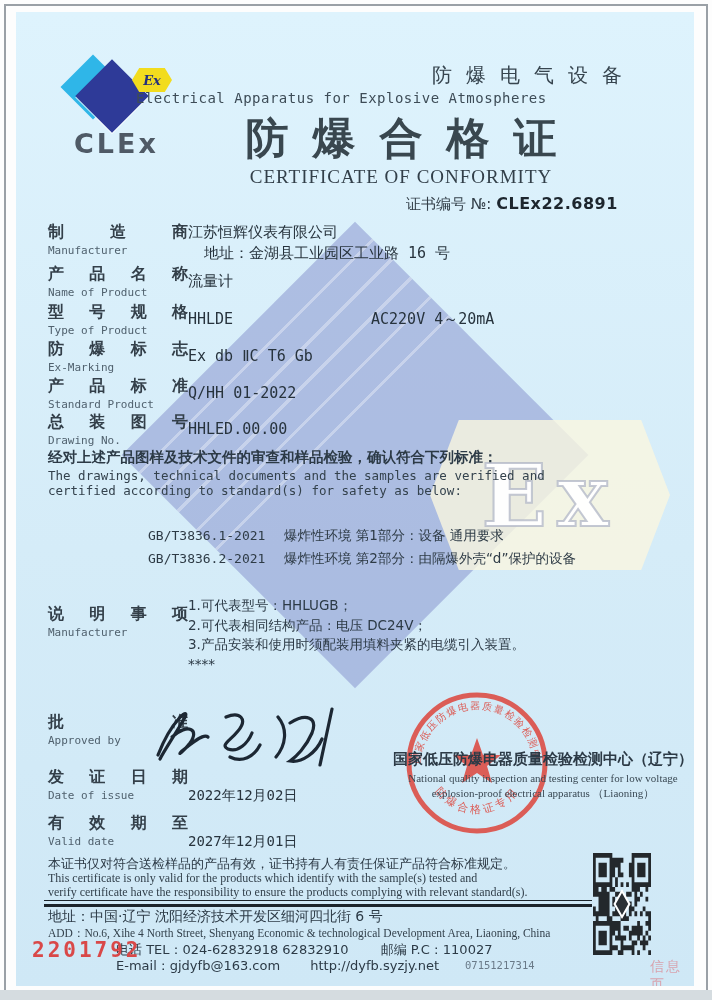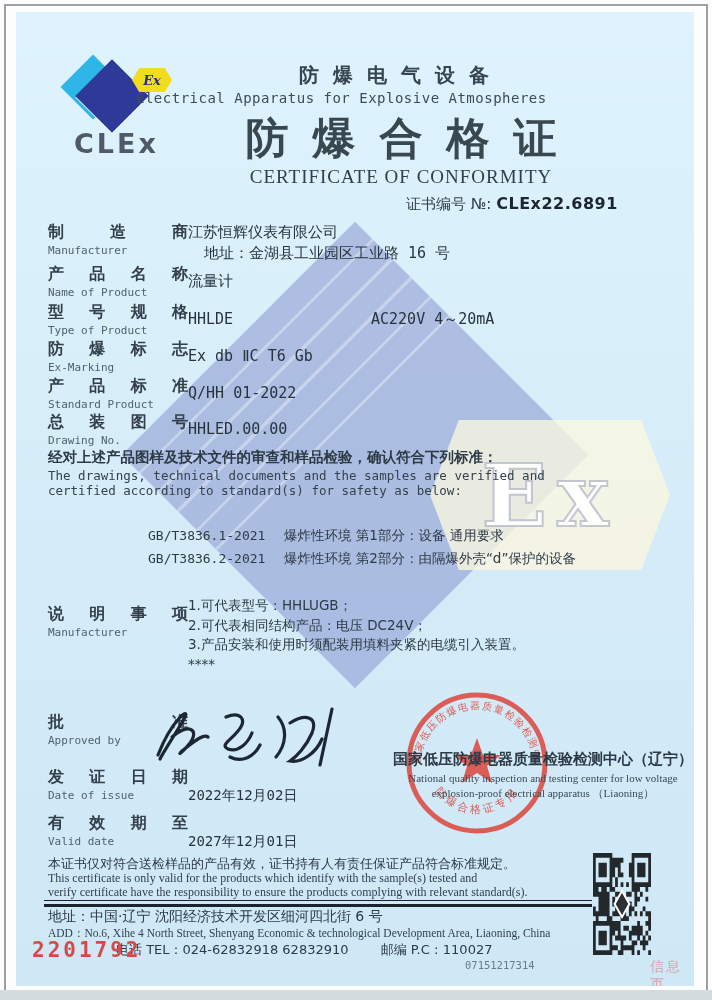--- a/index.html
+++ b/index.html
@@ -28,21 +28,21 @@
   .logo{left:42px;top:40px;width:140px;height:110px;}
   .logo .d1{position:absolute;left:12px;top:12px;width:46px;height:46px;transform:rotate(45deg);background:#2fb6e8;}
   .logo .d2{position:absolute;left:28px;top:18px;width:52px;height:52px;transform:rotate(45deg);background:#2e3a98;box-shadow:1px 1px 0 rgba(255,255,255,.7);}
   .logo .hex{position:absolute;left:74px;top:16px;width:40px;height:24px;
       clip-path:polygon(18% 0,82% 0,100% 50%,82% 100%,18% 100%,0 50%);
       background:#f2dc1e;display:flex;align-items:center;justify-content:center;}
   .logo .hex i{font-family:"DejaVu Serif",serif;font-style:italic;font-weight:bold;font-size:13px;color:#23307c;}
   .logo .txt{position:absolute;left:16px;top:76px;font-size:27px;font-weight:bold;color:#4f5a66;letter-spacing:3px;}
 
   
-  .h-top{left:150px;top:50px;width:470px;text-align:center;font-size:20px;font-weight:700;
+  .h-top{left:150px;top:50px;width:470px;text-align:right;font-size:20px;font-weight:400;
          color:#37454f;letter-spacing:14px;}
   .h-top-en{left:120px;top:78px;width:530px;text-align:left;font-size:14px;color:#3d4c57;
          font-family:"DejaVu Sans Mono",monospace;letter-spacing:.5px;}
   .h-title{left:100px;top:98px;width:570px;text-align:center;font-size:43px;font-weight:bold;
          color:#39474f;letter-spacing:24px;text-indent:24px;}
   .h-title-en{left:120px;top:154px;width:530px;text-align:center;font-size:19px;color:#323f49;
          font-family:"Liberation Serif",serif;letter-spacing:1px;}
   .h-certno{left:390px;top:182px;font-size:15px;color:#333f49;}
   .h-certno b{font-size:16px;color:#1d262e;letter-spacing:.5px;}
 
@@ -273,20 +273,24 @@
     <div class="abs disc-en z" style="top:859px;">This certificate is only valid for the products which identify with the sample(s) tested and</div>
     <div class="abs disc-en z" style="top:873px;">verify certificate have the responsibility to ensure the products complying with relevant standard(s).</div>
     <div class="abs rule z"></div>
 
     <div class="abs addr-zh z">地址：中国·辽宁 沈阳经济技术开发区细河四北街 6 号</div>
     <div class="abs addr-en z">ADD：No.6, Xihe 4 North Street, Shenyang Economic &amp; technological Development Area, Liaoning, China</div>
     <div class="abs tel-row z">
       <span>电话 TEL：024-62832918 62832910</span>
       <span>邮编 P.C：110027</span>
     </div>
+    <div class="abs mail-row z">
+      <span>E-mail：gjdyfb@163.com</span>
+      <span>http://dyfb.syzjy.net</span>
+    </div>
     <div class="abs serial z">2201792</div>
     <div class="abs code-sm z">07151217314</div>
     <div class="abs qr z"><svg viewBox="0 0 21 21" preserveAspectRatio="none">
           <path d="M0,0h1v1h-1zM1,0h1v1h-1zM2,0h1v1h-1zM3,0h1v1h-1zM4,0h1v1h-1zM5,0h1v1h-1zM6,0h1v1h-1zM14,0h1v1h-1zM15,0h1v1h-1zM16,0h1v1h-1zM17,0h1v1h-1zM18,0h1v1h-1zM19,0h1v1h-1zM20,0h1v1h-1zM0,1h1v1h-1zM6,1h1v1h-1zM7,1h1v1h-1zM8,1h1v1h-1zM9,1h1v1h-1zM10,1h1v1h-1zM14,1h1v1h-1zM20,1h1v1h-1zM0,2h1v1h-1zM2,2h1v1h-1zM3,2h1v1h-1zM4,2h1v1h-1zM6,2h1v1h-1zM7,2h1v1h-1zM8,2h1v1h-1zM9,2h1v1h-1zM13,2h1v1h-1zM14,2h1v1h-1zM16,2h1v1h-1zM17,2h1v1h-1zM18,2h1v1h-1zM20,2h1v1h-1zM0,3h1v1h-1zM2,3h1v1h-1zM3,3h1v1h-1zM4,3h1v1h-1zM6,3h1v1h-1zM7,3h1v1h-1zM9,3h1v1h-1zM13,3h1v1h-1zM14,3h1v1h-1zM16,3h1v1h-1zM17,3h1v1h-1zM18,3h1v1h-1zM20,3h1v1h-1zM0,4h1v1h-1zM2,4h1v1h-1zM3,4h1v1h-1zM4,4h1v1h-1zM6,4h1v1h-1zM7,4h1v1h-1zM9,4h1v1h-1zM10,4h1v1h-1zM13,4h1v1h-1zM14,4h1v1h-1zM16,4h1v1h-1zM17,4h1v1h-1zM18,4h1v1h-1zM20,4h1v1h-1zM0,5h1v1h-1zM6,5h1v1h-1zM8,5h1v1h-1zM14,5h1v1h-1zM20,5h1v1h-1zM0,6h1v1h-1zM1,6h1v1h-1zM2,6h1v1h-1zM3,6h1v1h-1zM4,6h1v1h-1zM5,6h1v1h-1zM6,6h1v1h-1zM8,6h1v1h-1zM10,6h1v1h-1zM12,6h1v1h-1zM14,6h1v1h-1zM15,6h1v1h-1zM16,6h1v1h-1zM17,6h1v1h-1zM18,6h1v1h-1zM19,6h1v1h-1zM20,6h1v1h-1zM0,7h1v1h-1zM1,7h1v1h-1zM3,7h1v1h-1zM4,7h1v1h-1zM6,7h1v1h-1zM7,7h1v1h-1zM14,7h1v1h-1zM15,7h1v1h-1zM16,7h1v1h-1zM19,7h1v1h-1zM0,8h1v1h-1zM1,8h1v1h-1zM2,8h1v1h-1zM3,8h1v1h-1zM4,8h1v1h-1zM5,8h1v1h-1zM8,8h1v1h-1zM9,8h1v1h-1zM10,8h1v1h-1zM12,8h1v1h-1zM13,8h1v1h-1zM15,8h1v1h-1zM17,8h1v1h-1zM2,9h1v1h-1zM3,9h1v1h-1zM4,9h1v1h-1zM5,9h1v1h-1zM7,9h1v1h-1zM11,9h1v1h-1zM15,9h1v1h-1zM16,9h1v1h-1zM19,9h1v1h-1zM2,10h1v1h-1zM3,10h1v1h-1zM4,10h1v1h-1zM5,10h1v1h-1zM7,10h1v1h-1zM10,10h1v1h-1zM11,10h1v1h-1zM13,10h1v1h-1zM15,10h1v1h-1zM0,11h1v1h-1zM2,11h1v1h-1zM3,11h1v1h-1zM4,11h1v1h-1zM5,11h1v1h-1zM8,11h1v1h-1zM10,11h1v1h-1zM13,11h1v1h-1zM14,11h1v1h-1zM18,11h1v1h-1zM0,12h1v1h-1zM1,12h1v1h-1zM2,12h1v1h-1zM3,12h1v1h-1zM4,12h1v1h-1zM5,12h1v1h-1zM7,12h1v1h-1zM8,12h1v1h-1zM9,12h1v1h-1zM10,12h1v1h-1zM11,12h1v1h-1zM13,12h1v1h-1zM15,12h1v1h-1zM17,12h1v1h-1zM19,12h1v1h-1zM20,12h1v1h-1zM1,13h1v1h-1zM5,13h1v1h-1zM6,13h1v1h-1zM10,13h1v1h-1zM11,13h1v1h-1zM12,13h1v1h-1zM20,13h1v1h-1zM0,14h1v1h-1zM1,14h1v1h-1zM2,14h1v1h-1zM3,14h1v1h-1zM4,14h1v1h-1zM5,14h1v1h-1zM6,14h1v1h-1zM7,14h1v1h-1zM8,14h1v1h-1zM9,14h1v1h-1zM16,14h1v1h-1zM19,14h1v1h-1zM20,14h1v1h-1zM0,15h1v1h-1zM6,15h1v1h-1zM7,15h1v1h-1zM8,15h1v1h-1zM9,15h1v1h-1zM11,15h1v1h-1zM12,15h1v1h-1zM14,15h1v1h-1zM15,15h1v1h-1zM16,15h1v1h-1zM17,15h1v1h-1zM20,15h1v1h-1zM0,16h1v1h-1zM2,16h1v1h-1zM3,16h1v1h-1zM4,16h1v1h-1zM6,16h1v1h-1zM7,16h1v1h-1zM9,16h1v1h-1zM13,16h1v1h-1zM14,16h1v1h-1zM15,16h1v1h-1zM16,16h1v1h-1zM17,16h1v1h-1zM19,16h1v1h-1zM0,17h1v1h-1zM2,17h1v1h-1zM3,17h1v1h-1zM4,17h1v1h-1zM6,17h1v1h-1zM8,17h1v1h-1zM9,17h1v1h-1zM10,17h1v1h-1zM11,17h1v1h-1zM13,17h1v1h-1zM16,17h1v1h-1zM18,17h1v1h-1zM20,17h1v1h-1zM0,18h1v1h-1zM2,18h1v1h-1zM3,18h1v1h-1zM4,18h1v1h-1zM6,18h1v1h-1zM10,18h1v1h-1zM14,18h1v1h-1zM15,18h1v1h-1zM17,18h1v1h-1zM18,18h1v1h-1zM19,18h1v1h-1zM0,19h1v1h-1zM6,19h1v1h-1zM7,19h1v1h-1zM8,19h1v1h-1zM10,19h1v1h-1zM11,19h1v1h-1zM12,19h1v1h-1zM13,19h1v1h-1zM14,19h1v1h-1zM18,19h1v1h-1zM0,20h1v1h-1zM1,20h1v1h-1zM2,20h1v1h-1zM3,20h1v1h-1zM4,20h1v1h-1zM5,20h1v1h-1zM6,20h1v1h-1zM9,20h1v1h-1zM10,20h1v1h-1zM14,20h1v1h-1zM16,20h1v1h-1zM20,20h1v1h-1z" fill="#23282c"></path>
           <rect x="8.6" y="8.6" width="3.8" height="3.8" transform="rotate(45 10.5 10.5)" fill="#2b3136" stroke="#fff" stroke-width="0.6"></rect>
         </svg></div>
     <div class="abs info-lbl z">信息页</div>
   </div>
 
   <div class="bottom-strip"></div>

